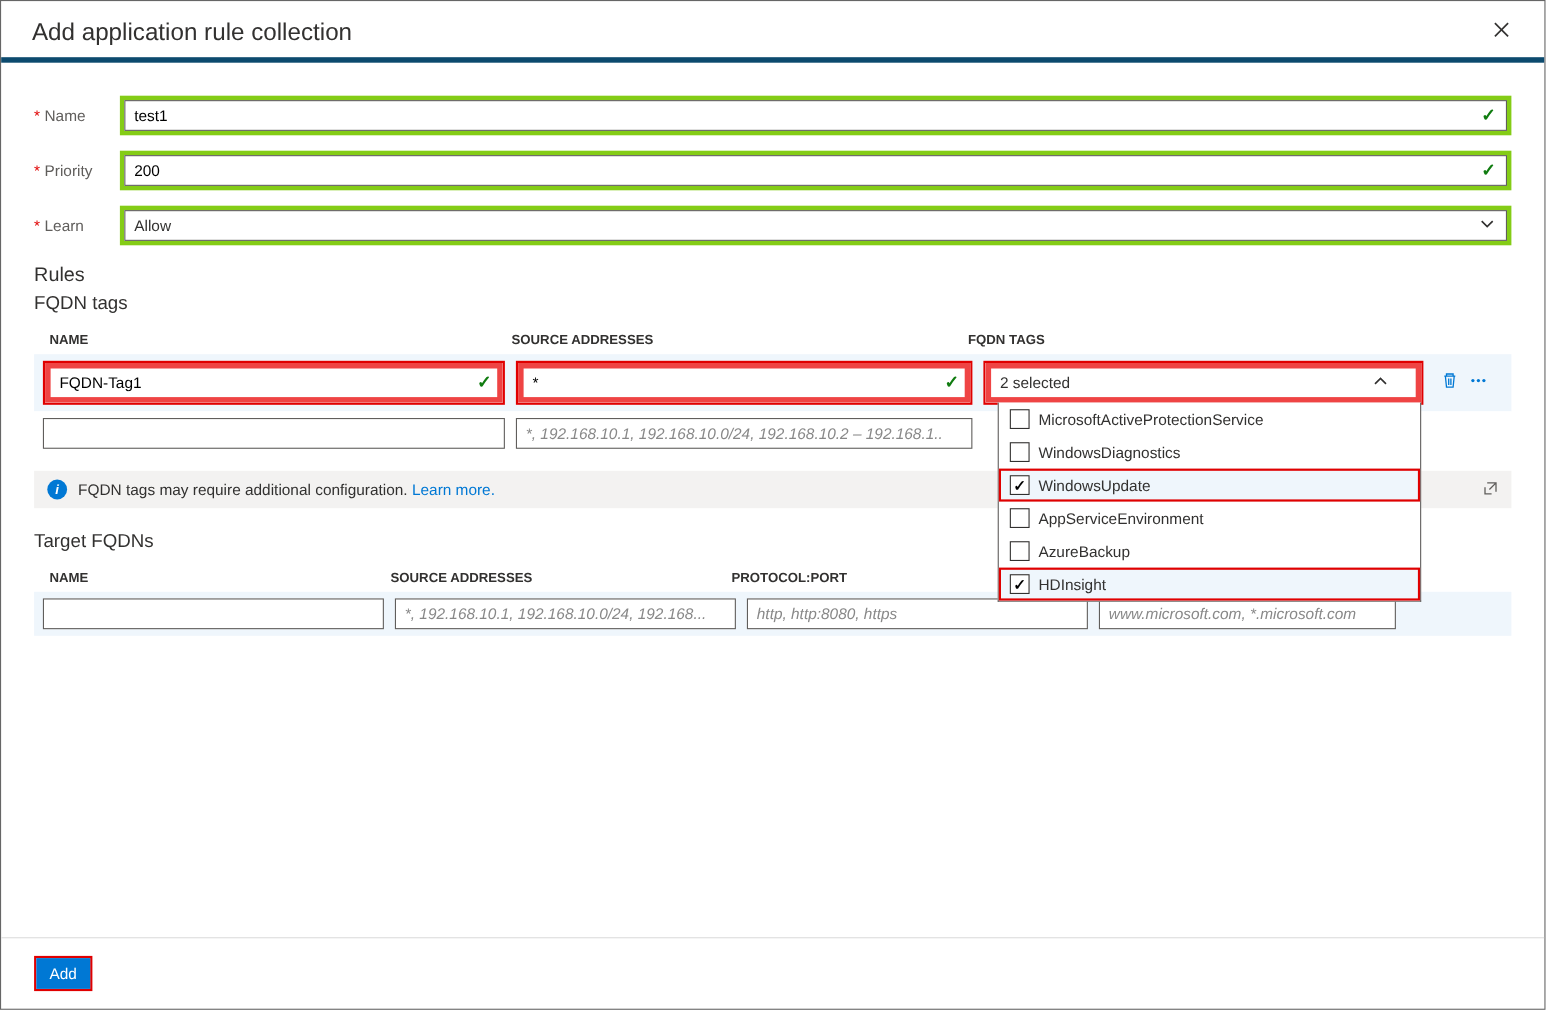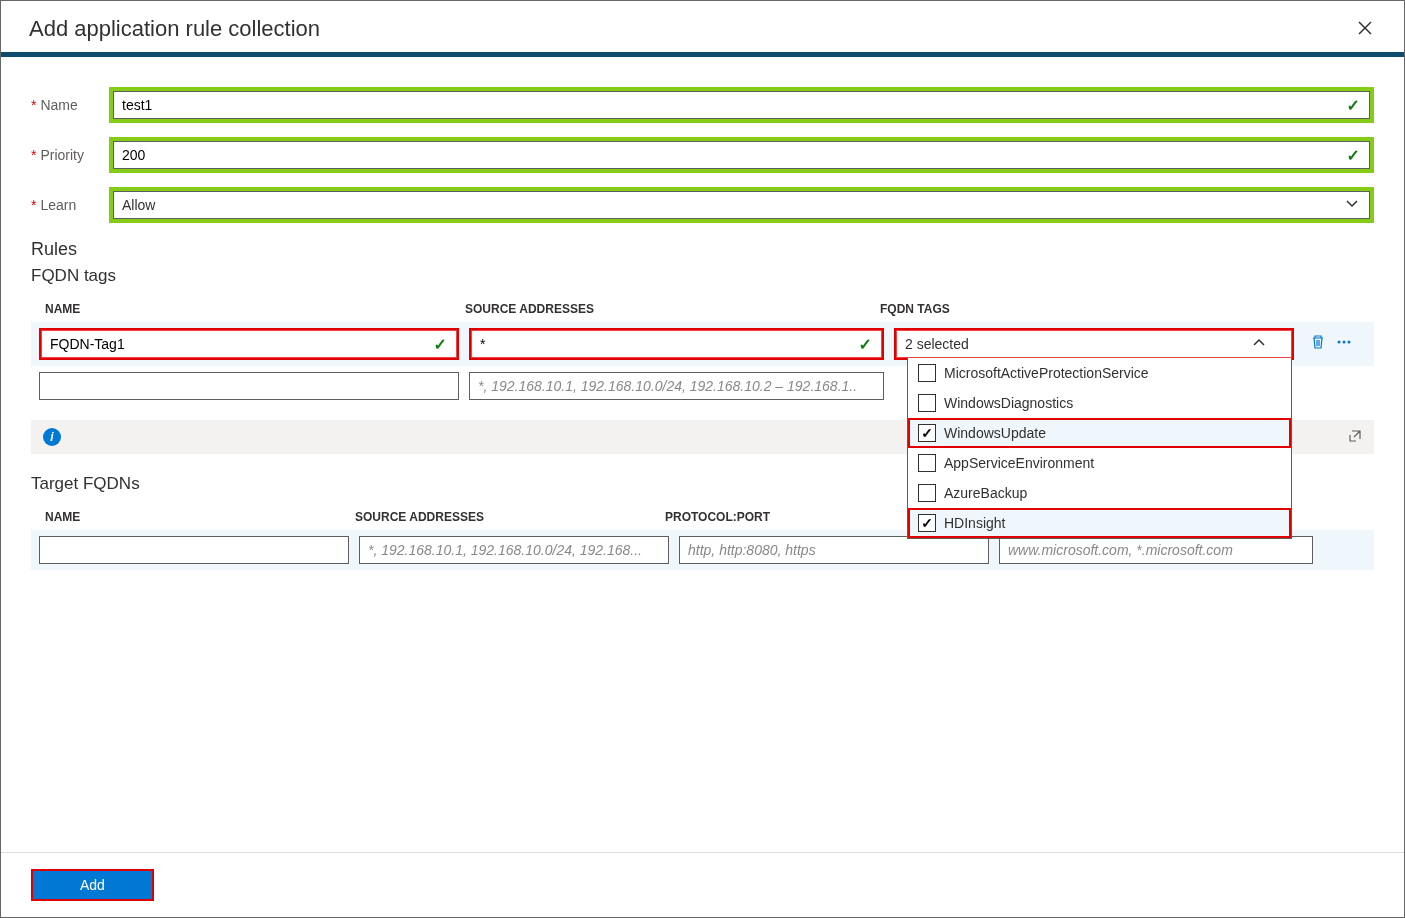--- a/index.html
+++ b/index.html
@@ -120,21 +120,21 @@
       text-transform: uppercase;
     }
     .fqdn-tags-table .col-name { width: 420px; }
     .fqdn-tags-table .col-source { width: 415px; }
     .fqdn-tags-table .col-tags { width: 400px; }
     .fqdn-tags-table .col-actions { width: 60px; }
 
     .target-fqdns-table .col-name { width: 310px; }
     .target-fqdns-table .col-source { width: 310px; }
     .target-fqdns-table .col-protocol { width: 310px; }
-    .target-fqdns-table .col-target { width: 314px; }
+    .target-fqdns-table .col-target { width: 270px; }
 
     .table-row {
       display: flex;
       align-items: center;
       padding: 6px 8px;
       gap: 10px;
     }
     .table-row.selected-row {
       background: #eff6fc;
     }
@@ -157,21 +157,21 @@
     }
     .cell input::placeholder {
       color: #888;
       font-style: italic;
     }
     .red-outline {
       border: 2px solid #e00000 !important;
       padding: 0;
     }
     .red-outline input, .red-outline .dropdown-trigger {
-      border: 1px solid #ef4444;
+      border: 5px solid #ef4444;
     }
     .cell-actions {
       display: flex;
       gap: 6px;
       padding-left: 4px;
       align-items: center;
     }
     .icon-btn {
       background: none;
       border: none;
@@ -273,21 +273,21 @@
       padding: 16px 30px;
     }
     .add-btn-wrap {
       display: inline-block;
       border: 2px solid #e00000;
     }
     .add-btn {
       background: #0078d4;
       color: #fff;
       border: none;
-      padding: 6px 47px;
+      padding: 6px 12px;
       font-size: 14px;
       cursor: pointer;
       font-family: inherit;
     }
     .chevron-up svg { width: 12px; height: 12px; }
   </style>
 </head>
 <body>
 
 <div class="header">
@@ -429,20 +429,24 @@
       <div class="cell col-source">
         <input type="text" placeholder="*, 192.168.10.1, 192.168.10.0/24, 192.168.10.2 – 192.168.1..." style="">
       </div>
       <div class="cell col-tags"></div>
       <div class="cell-actions col-actions"></div>
     </div>
   </div>
 
   <div class="info-banner">
     <div class="info-icon-circle">i</div>
+    <div>
+      <span>FQDN tags may require additional configuration. </span>
+      <a href="#">Learn more.</a>
+    </div>
     <span class="open-ext-icon">
       <svg width="14" height="14" viewBox="0 0 14 14">
           <path d="M4 2h8v8M12 2L6 8M2 6v6h6" stroke="#605e5c" stroke-width="1.2" fill="none"></path>
         </svg>
     </span>
   </div>
 
   <div class="subsection-title">Target FQDNs</div>
 
   <div class="table-area target-fqdns-table">

